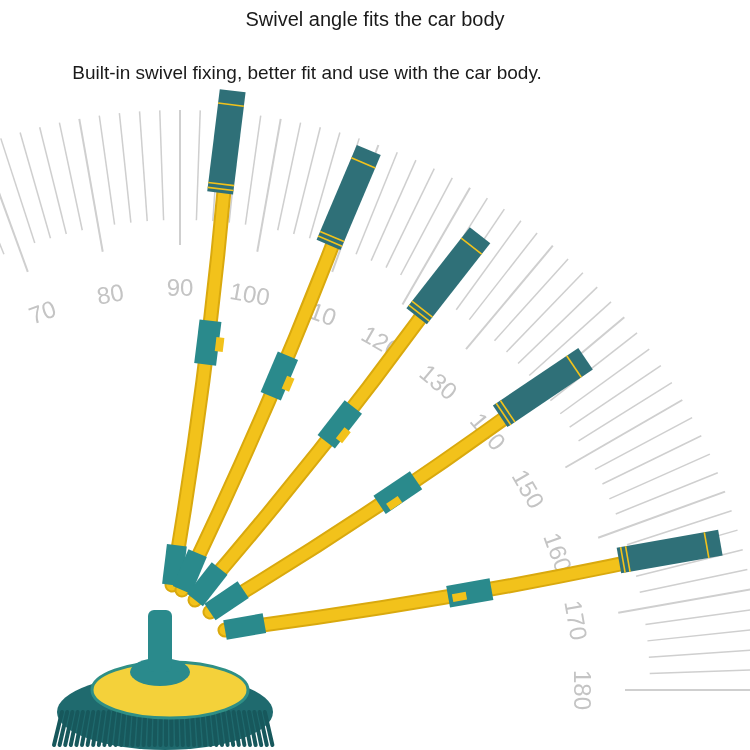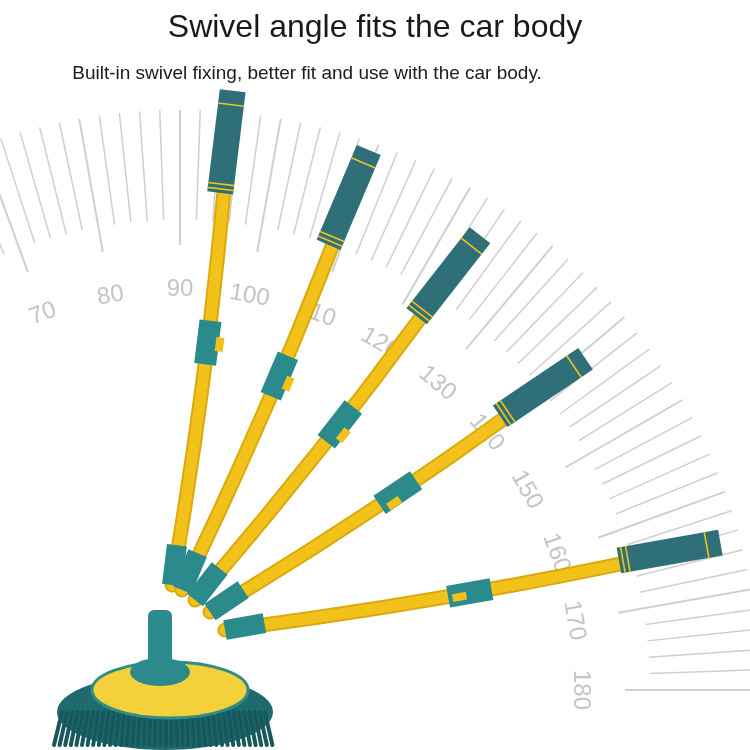--- a/index.html
+++ b/index.html
@@ -1,17 +1,17 @@
 <!DOCTYPE html>
 <html><head>
 <meta charset="utf-8">
 <style>
   html,body{margin:0;padding:0;background:#ffffff;}
   body{width:750px;height:750px;position:relative;overflow:hidden;font-family:"Liberation Sans",sans-serif;}
-  .title{position:absolute;top:8px;left:0;width:750px;text-align:center;font-size:32px;color:#1a1a1a;}
+  .title{position:absolute;top:8px;left:0;width:750px;text-align:center;font-size:20px;color:#1a1a1a;}
   .subtitle{position:absolute;top:62px;left:0;width:614px;text-align:center;font-size:19px;color:#1a1a1a;}
   svg{position:absolute;left:0;top:0;}
 </style>
 </head>
 <body>
 
 <div class="title">Swivel angle fits the car body</div>
 <div class="subtitle">Built-in swivel fixing, better fit and use with the car body.</div>
 
 <svg id="art" width="750" height="750" viewBox="0 0 750 750">

